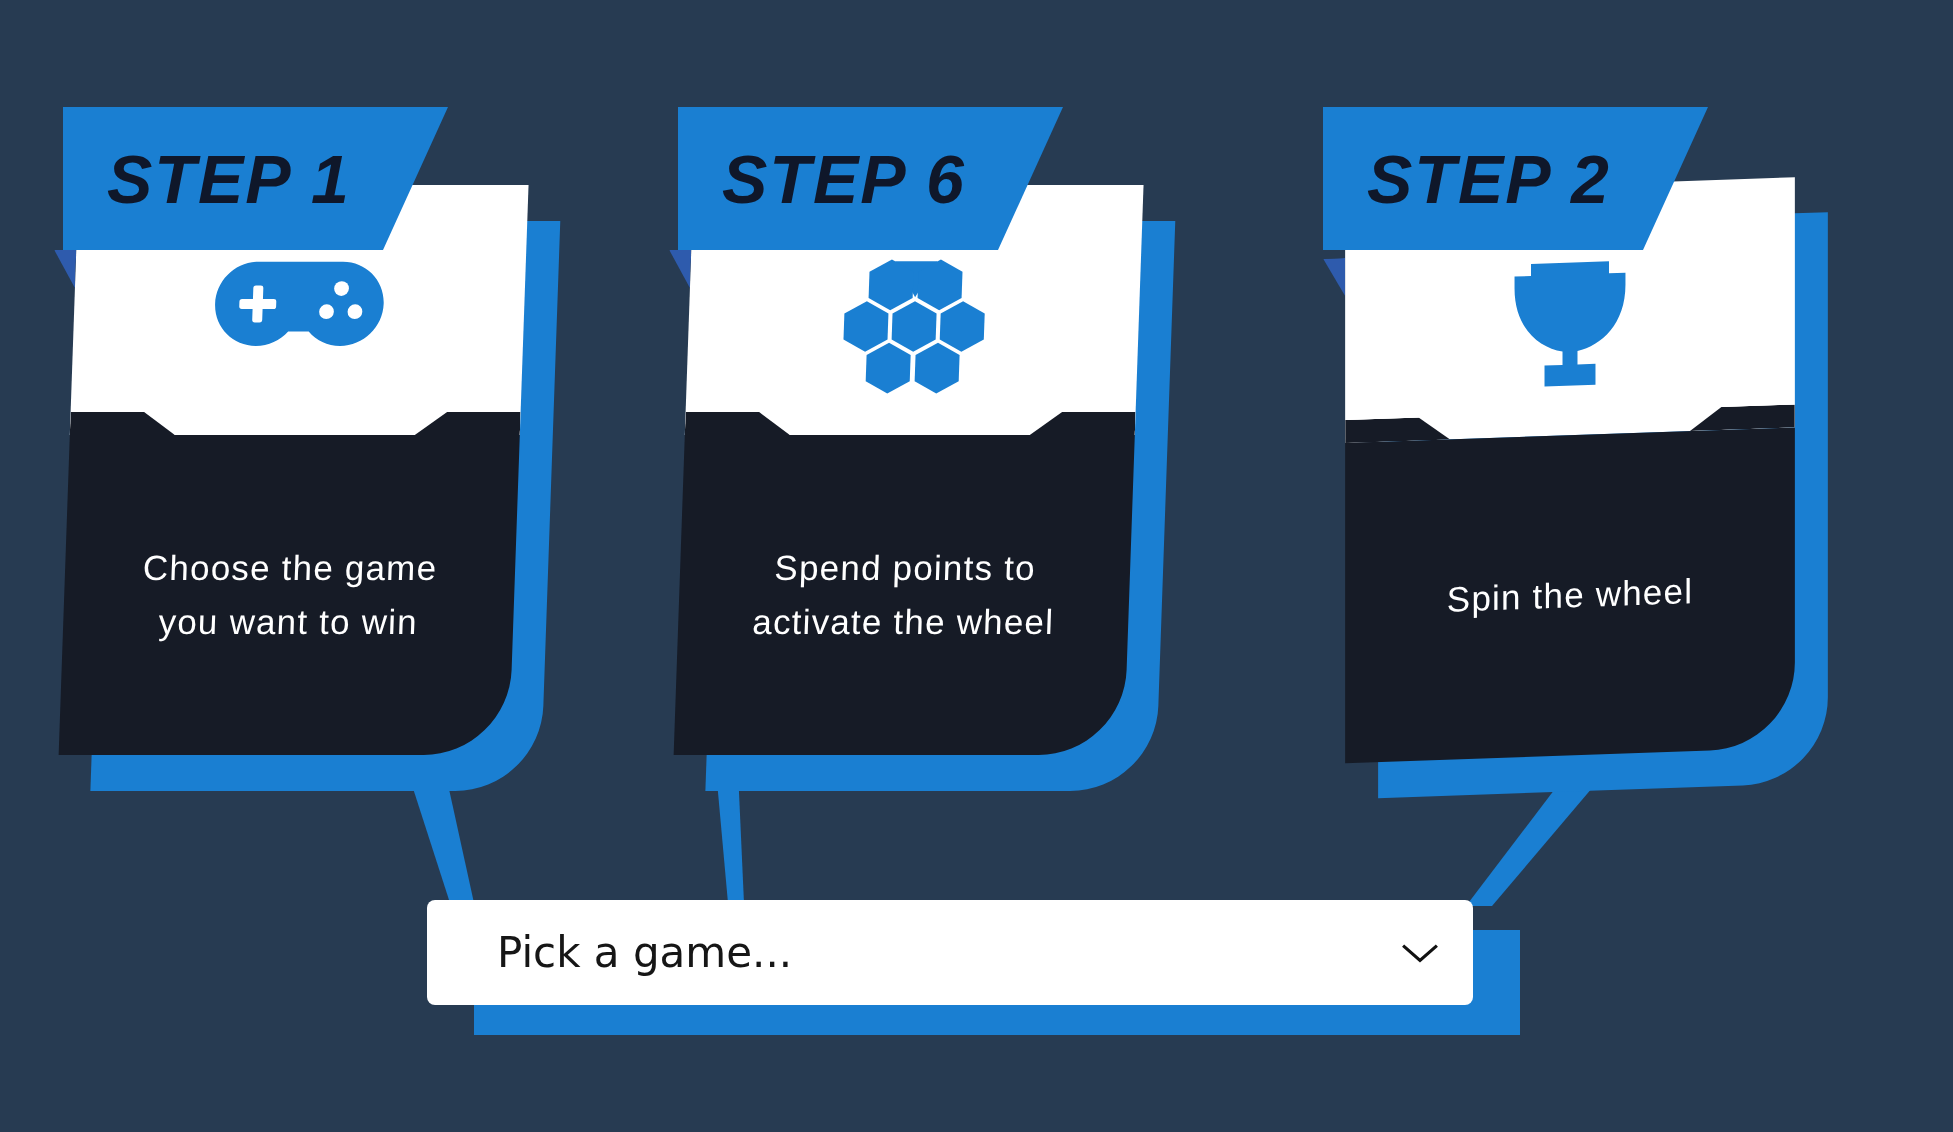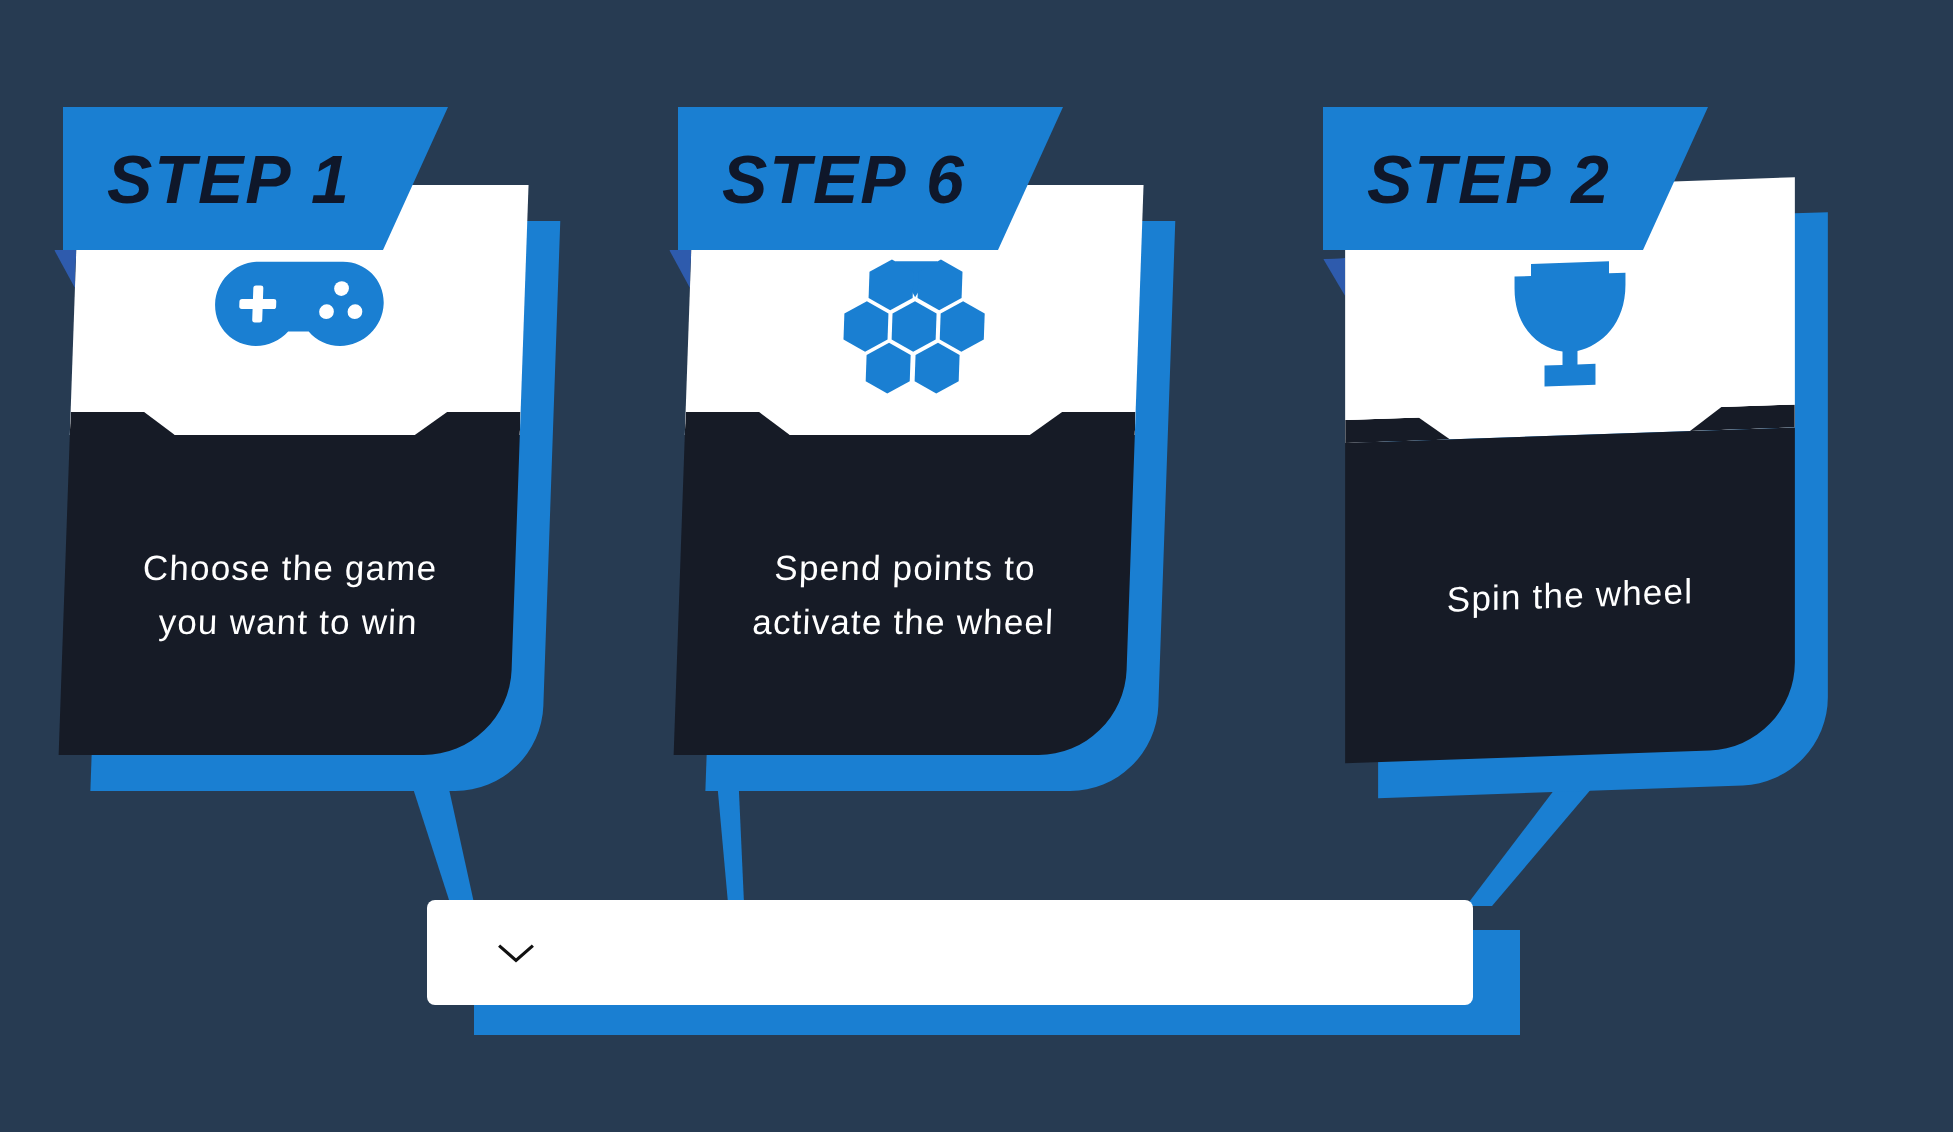--- a/index.html
+++ b/index.html
@@ -169,19 +169,20 @@
       <div class="fold"></div>
     </div>
     <div class="banner">
       <span class="banner-label">STEP 2</span>
     </div>
   </div>
 
   <div class="picker-wrap">
     <div class="picker-shadow"></div>
     <div class="picker" role="combobox" aria-expanded="false">
+      <span class="picker-value">Pick a game...</span>
       <svg class="chevron" viewBox="0 0 36 20">
         <path d="M2 3 L18 17 L34 3" fill="none" stroke="#111" stroke-width="3"></path>
       </svg>
     </div>
   </div>
 
 </div>
 
 </body></html>

